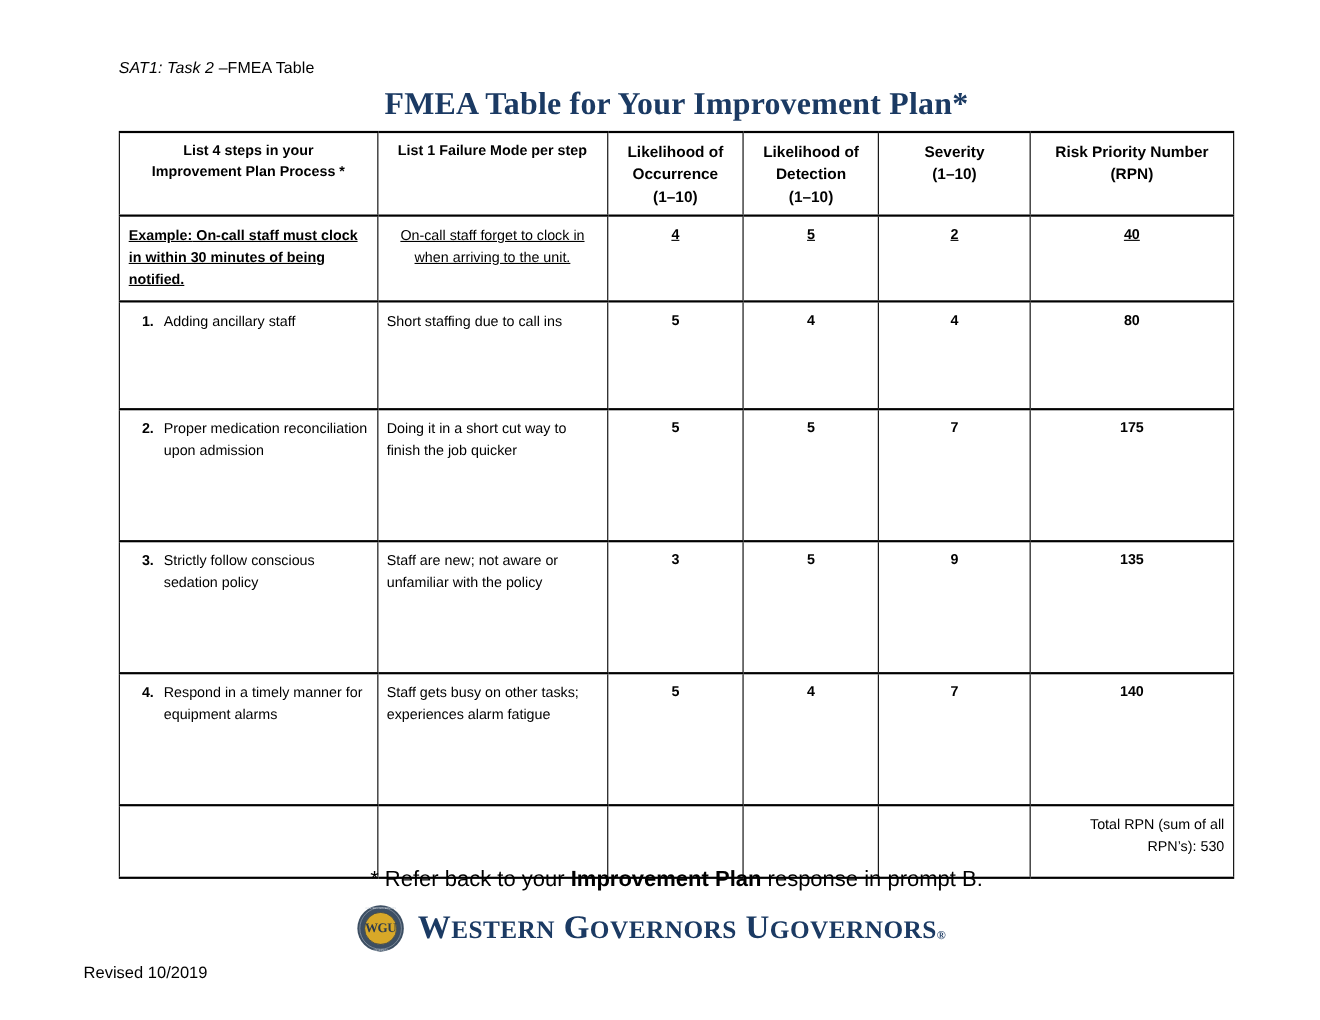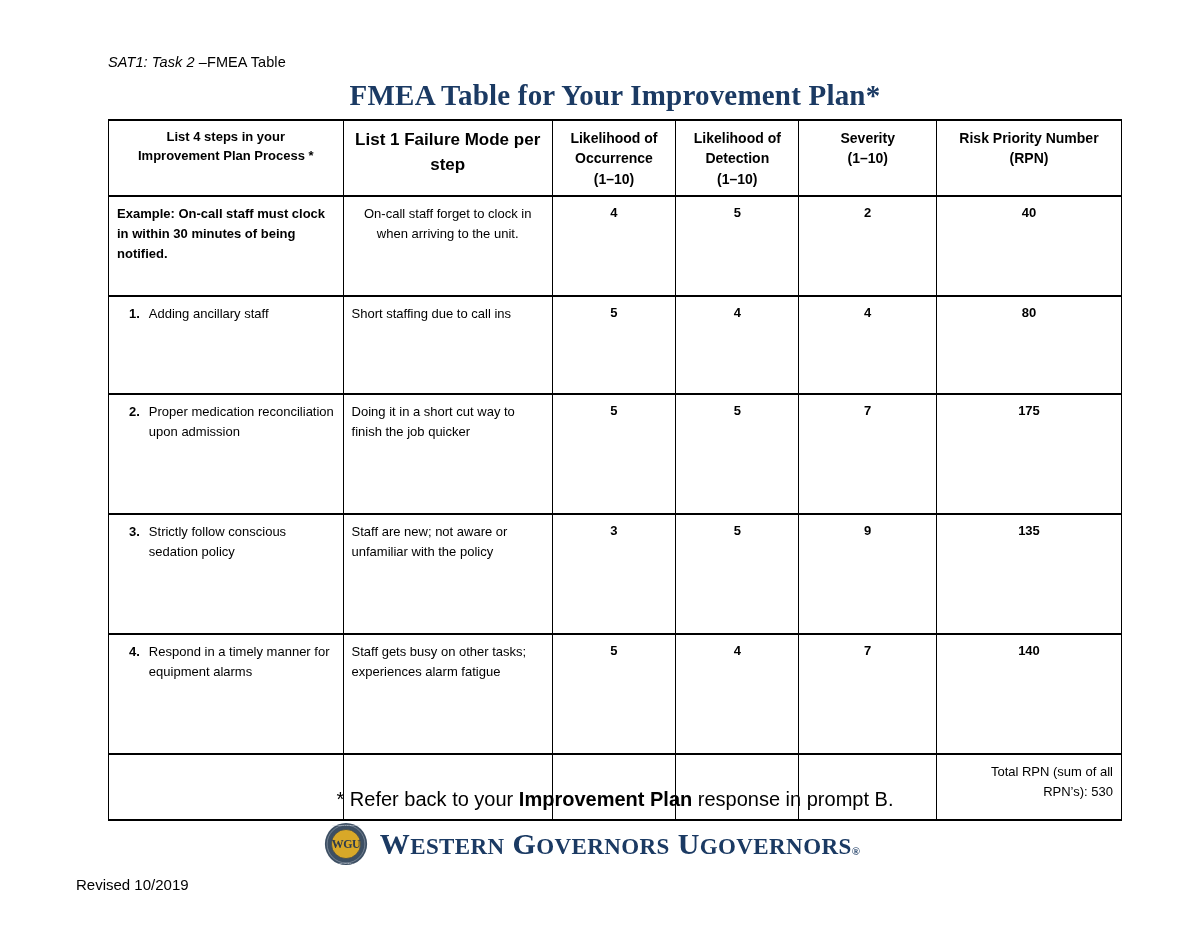--- a/index.html
+++ b/index.html
@@ -89,21 +89,21 @@
 
   thead th {
     font-weight: bold;
     text-align: center;
     vertical-align: middle;
     line-height: 1.45;
     font-size: 14px;
     height: 76px;
   }
   th.head-steps   { font-size: 13px; }
-  th.head-failure { font-size: 17px; }
+  th.head-failure { font-size: 13px; }
 
   td.num {
     text-align: center;
     font-weight: bold;
     font-size: 13px;
     padding-top: 8px;
   }
 
   td.step-cell {
     font-size: 13px;
@@ -128,21 +128,21 @@
     gap: 9px;
     padding-left: 12px;
   }
   .step-list .marker {
     flex: 0 0 auto;
     font-weight: bold;
   }
   .step-list .body { flex: 1 1 auto; }
 
   
-  tr.example-row td { height: 100px; }
+  tr.example-row td { height: 78px; text-decoration: underline; }
   tr.data-row td    { height: 98px; }
   tr.data-row.tall td { height: 120px; }
   tr.total-row td   { height: 66px; }
 
   td.total-cell {
     font-size: 13px;
     line-height: 1.55;
     vertical-align: top;
     text-align: right;
     font-weight: normal;

